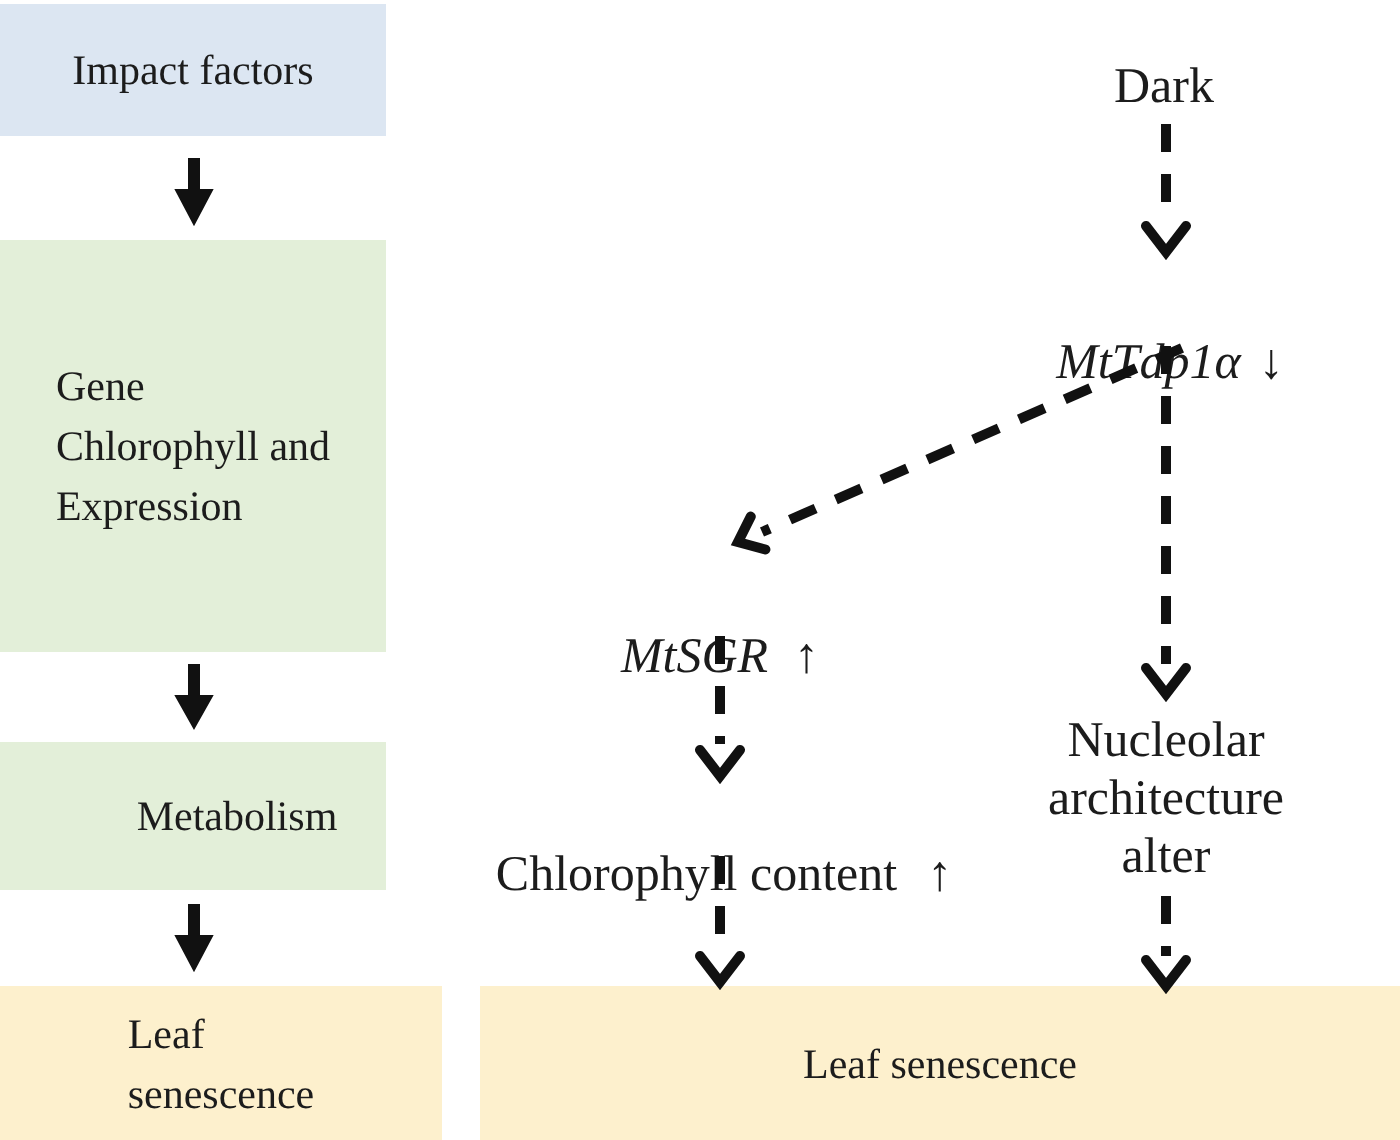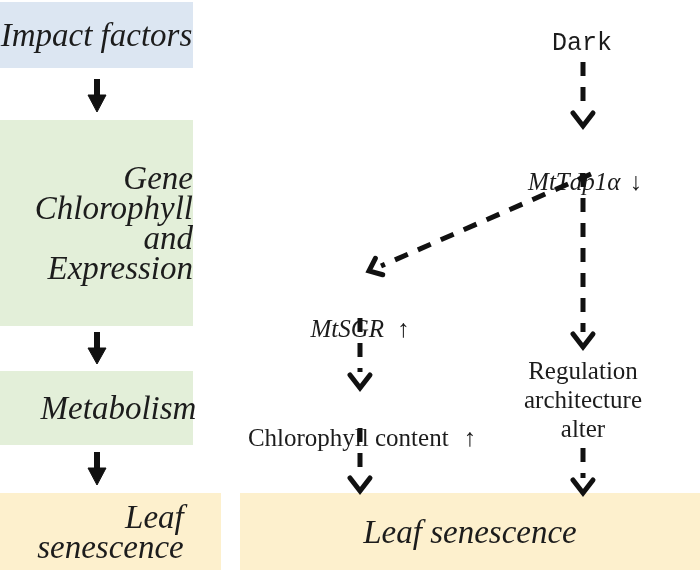--- a/index.html
+++ b/index.html
@@ -16,25 +16,24 @@
     position:relative;
     width:700px;height:570px;
     background:var(--bg);
     font-family:"Liberation Serif","DejaVu Serif",serif;
     color:var(--text);
     overflow:hidden;
   }
   .box{
     position:absolute;
     display:flex;align-items:center;justify-content:center;
-    text-align:right;
-    font-size:33px;
+    text-align:left;
+    font-size:21px;
     line-height:30px;
     white-space:pre-line;
-    font-style:italic;
   }
   .impact{background:var(--impact-box);}
   .process{background:var(--process-box);}
   .senescence{background:var(--senescence-box);}
 
   .label{
     position:absolute;
     transform:translateX(-50%);
     text-align:center;
     font-size:25px;
@@ -67,35 +66,35 @@
 Chlorophyll and
 Expression</div>
 
 <div class="box process" style="left:0;top:371px;width:193px;height:74px;padding-left:44px;">Metabolism</div>
 
 <div class="box senescence" style="left:0;top:493px;width:221px;height:77px;">Leaf
 senescence</div>
 
 <div class="box senescence" style="left:240px;top:493px;width:460px;height:77px;">Leaf senescence</div>
 
-<div class="label" style="left:582px;top:29px;font-family:Liberation Mono, monospace;">Dark</div>
+<div class="label" style="left:582px;top:29px;">Dark</div>
 
 <div class="label" style="left:585px;top:138px;">
   <span class="gene">MtTdp1α</span><span class="dir">↓</span>
 </div>
 
 <div class="label" style="left:360px;top:285px;">
   <span class="gene">MtSGR</span><span class="dir" style="margin-left:13px;">↑</span>
 </div>
 
 <div class="label" style="left:362px;top:394px;">
   <span>Chlorophyll content</span><span class="dir" style="margin-left:15px;">↑</span>
 </div>
 
-<div class="label" style="left:583px;top:356px;">Regulation
+<div class="label" style="left:583px;top:356px;">Nucleolar
 architecture
 alter</div>
 
 <svg class="overlay" viewBox="0 0 700 570">
 
   <g>
     <line x1="97" y1="79" x2="97" y2="97" class="solid-arrow" stroke-width="6"></line>
     <polygon class="solid-arrow" points="88,95 106,95 97,112"></polygon>
   </g>
   <g>

